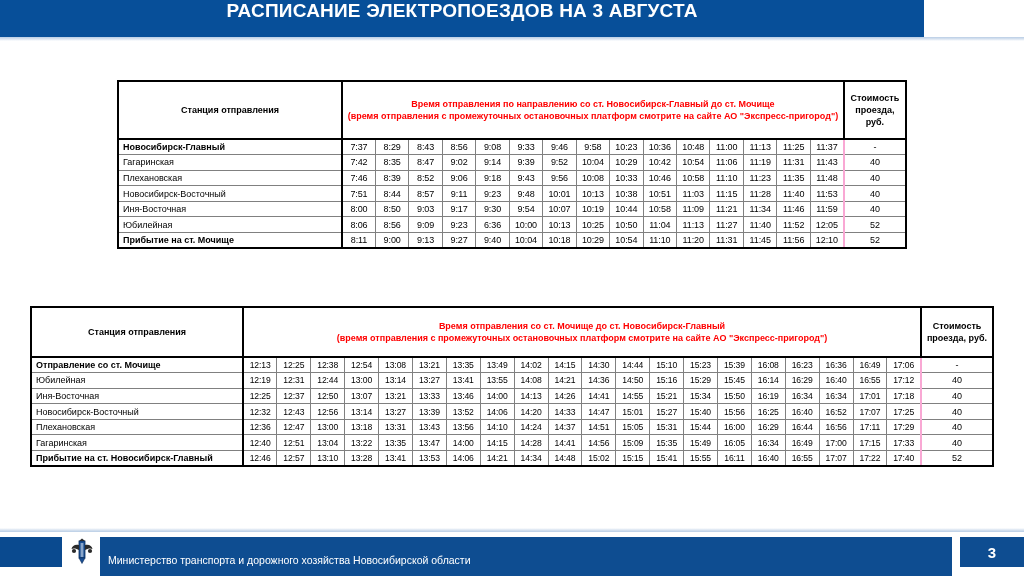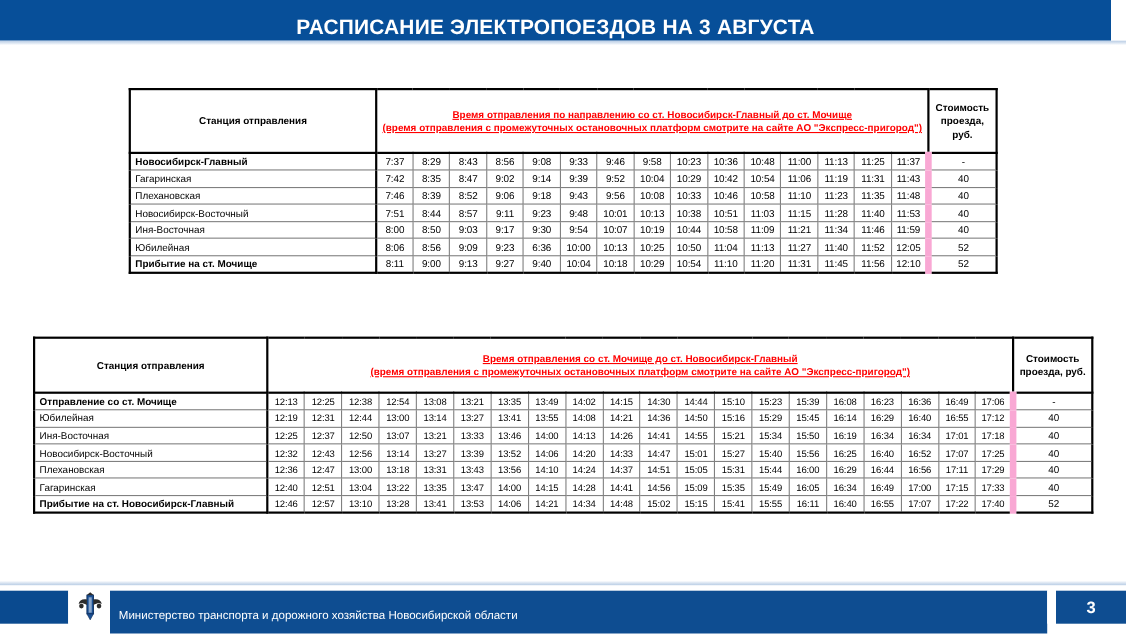--- a/index.html
+++ b/index.html
@@ -5,23 +5,23 @@
   html,body{margin:0;padding:0;}
   body{
     width:1024px;height:576px;
     background:#ffffff;
     font-family:"Liberation Sans", sans-serif;
     overflow:hidden;
     position:relative;
   }
   
   #title-bar{
-    position:absolute;left:0;top:0;width:1010px;height:37px;
+    position:absolute;left:0;top:0;width:924px;height:37px;
     background:#074F99;
-    display:flex;align-items:flex-end;justify-content:center;
+    display:flex;align-items:flex-start;justify-content:center;
   }
   #title-bar .title-text{
     color:#ffffff;
     font-size:19px;
     font-weight:bold;
     letter-spacing:.2px;
     white-space:nowrap;
   }
   #title-underline{
     position:absolute;left:0;top:37px;width:1024px;height:4px;
@@ -50,21 +50,20 @@
     border:2px solid #000000;
     text-align:center;
     font-weight:bold;
     font-size:9px;
     padding:3px 4px;
     white-space:normal;
     line-height:1.35;
   }
   .sched .hdr-red{
     color:#FF0000;
-    text-decoration:underline;
   }
   .sched .note-row td{
     border-left:2px solid #000000;
     border-right:2px solid #000000;
     border-top:1px solid #9a9a9a;
     border-bottom:1px solid #9a9a9a;
     color:#FF3B30;
     font-style:italic;
     font-size:9px;
     text-align:left;
@@ -78,21 +77,21 @@
     border-right:2px solid #000000;
   }
   .sched tr.bold-row td.stn{font-weight:bold;}
   .sched tr.bold-row td{font-weight:normal;}
   .sched td.t{
     text-align:center;
     padding:1px 1px;
     font-size:9px;
     letter-spacing:-.1px;
   }
-  .sched td.t.last-t{border-right:6px solid #f9a8d4;}
+  .sched td.t.last-t{border-right:2px solid #f9a8d4;}
   .sched td.price{
     text-align:center;
     font-size:9px;
     border-left:2px solid #000000;
     border-right:2px solid #000000;
   }
   .sched tr.first-data td{border-top:2px solid #000000;}
   .sched tr.last-data td{border-bottom:2px solid #000000;}
 
   

